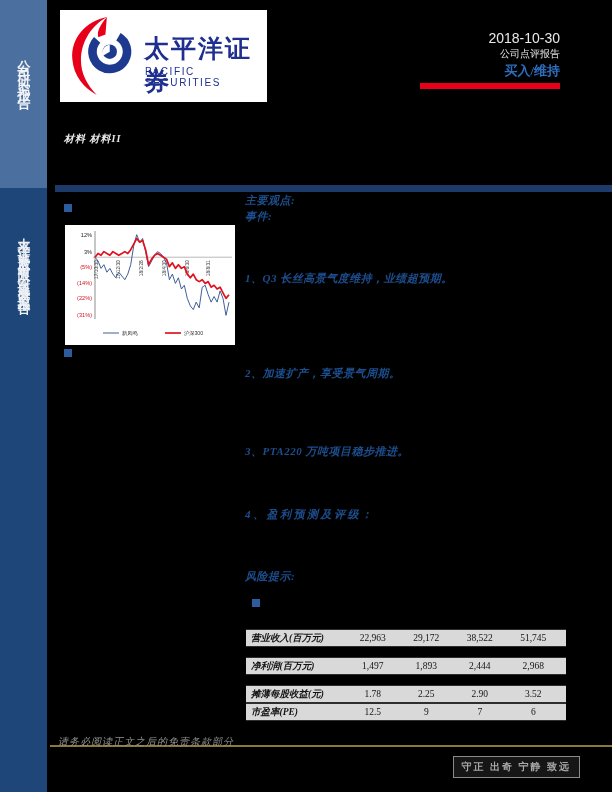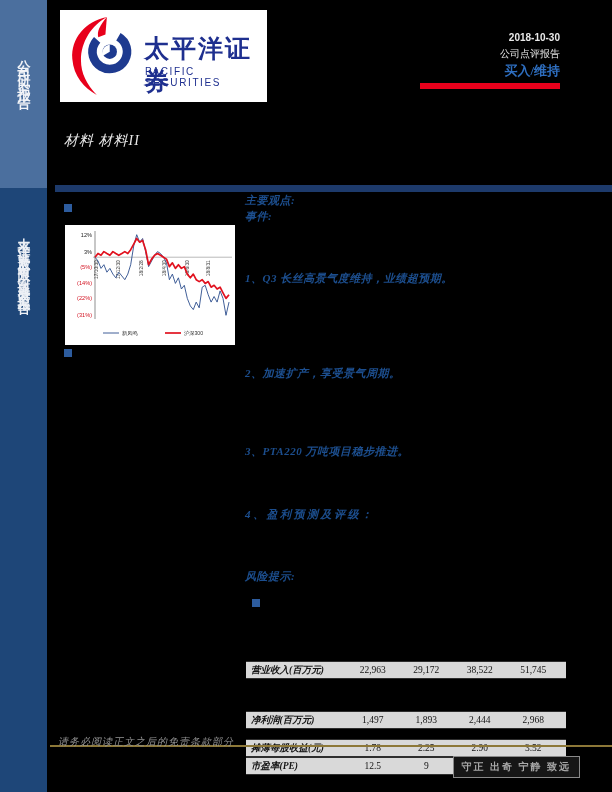--- a/index.html
+++ b/index.html
@@ -36,30 +36,30 @@
     color:#1e2f8f;letter-spacing:2px;font-family:"Liberation Serif",serif;
   }
   .logo-en{
     position:absolute;left:85px;top:56px;font-size:10px;font-weight:normal;
     color:#1e2f8f;letter-spacing:1.6px;
   }
   
   .header-right{
     position:absolute;right:52px;top:30px;text-align:right;
   }
-  .hdr-date{color:#e9e9e9;font-size:10px;font-weight:bold;line-height:16px;}
+  .hdr-date{color:#e9e9e9;font-size:14px;font-weight:normal;line-height:16px;}
   .hdr-type{color:#e9e9e9;font-size:10px;font-weight:normal;line-height:16px;}
   .hdr-rating{color:#2e6ebf;font-size:13px;font-weight:bold;line-height:17px;font-family:Liberation Serif, serif;}
   .red-bar{
     position:absolute;right:52px;top:83px;width:140px;height:6px;background:#e8001b;
   }
   
   .industry{
-    position:absolute;left:64px;top:132px;color:#e8e8e8;font-size:14px;
-    font-style:italic;font-weight:normal;font-family:"Liberation Serif",serif;
+    position:absolute;left:64px;top:132px;color:#e8e8e8;font-size:10px;
+    font-style:italic;font-weight:bold;font-family:"Liberation Serif",serif;
     letter-spacing:1px;
   }
   
   .section-bar{
     position:absolute;left:55px;top:185px;width:557px;height:7px;background:#1d3a6b;
   }
   
   .blue-sq{position:absolute;width:8px;height:8px;background:#2d5c9e;}
   .sq1{left:64px;top:204px;}
   .sq2{left:64px;top:349px;}
@@ -76,21 +76,21 @@
   }
   .sec.spread{letter-spacing:2.5px;}
   
   .fin-table{position:absolute;left:246px;top:629px;width:320px;}
   .t-row{
     display:grid;grid-template-columns:106px 1fr 1fr 1fr 1fr;
     background:#d9d9d9;height:16px;line-height:16px;color:#141414;
     border-top:1px solid #2e2e2e;border-bottom:1px solid #2e2e2e;
     font-family:"Liberation Serif",serif;font-size:9.5px;
   }
-  .t-row.gap{margin-bottom:10px;margin-top:32px;}
+  .t-row.gap{margin-bottom:10px;}
   .t-label{padding-left:5px;font-style:italic;font-weight:bold;white-space:nowrap;}
   .t-val{text-align:center;padding-right:12px;}
   
   .footer-line{
     position:absolute;left:50px;top:745px;width:562px;height:2px;background:#8d7838;
   }
   .disclaimer{
     position:absolute;left:58px;top:735px;color:#949494;font-size:10px;
     font-style:italic;font-family:Liberation Mono, monospace;letter-spacing:1px;
   }

